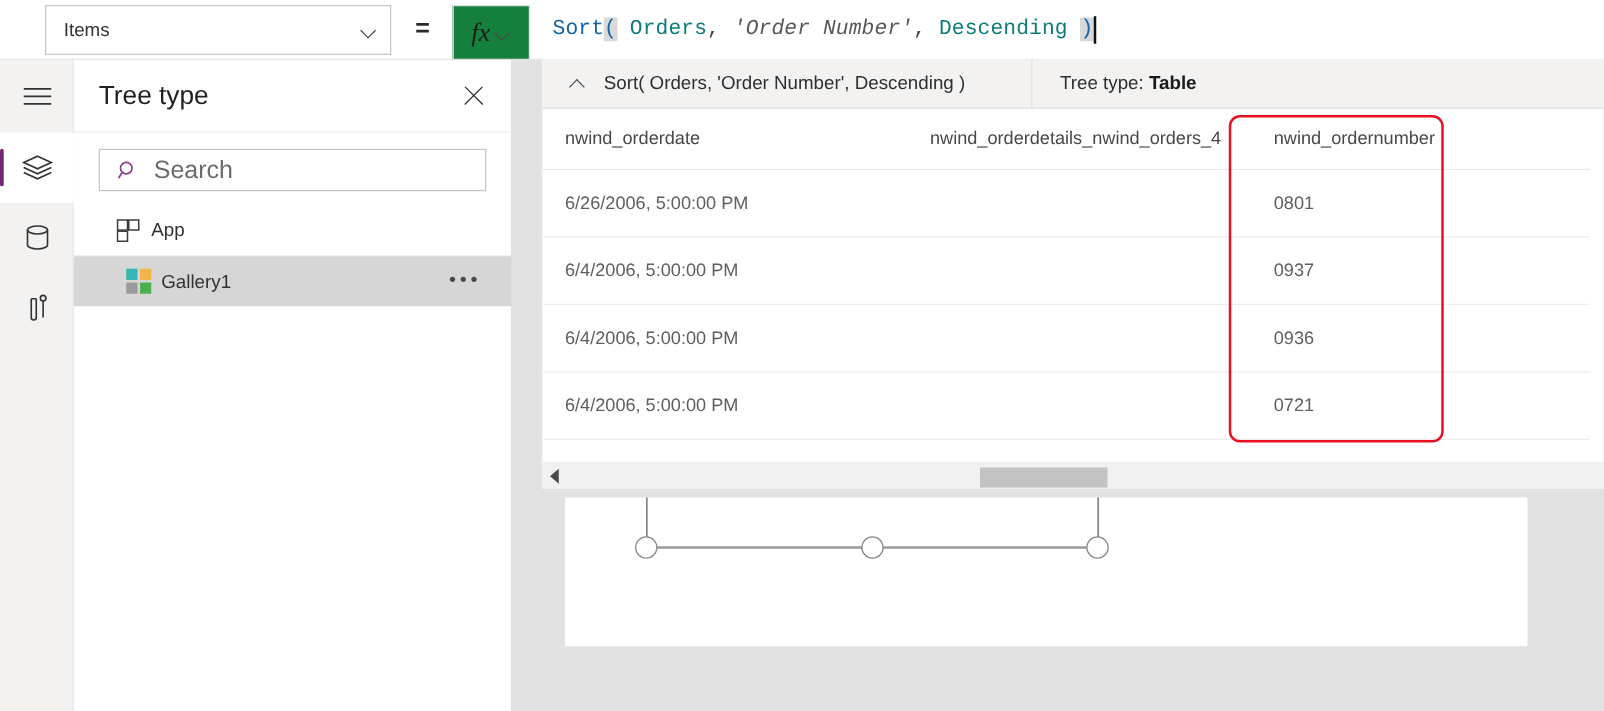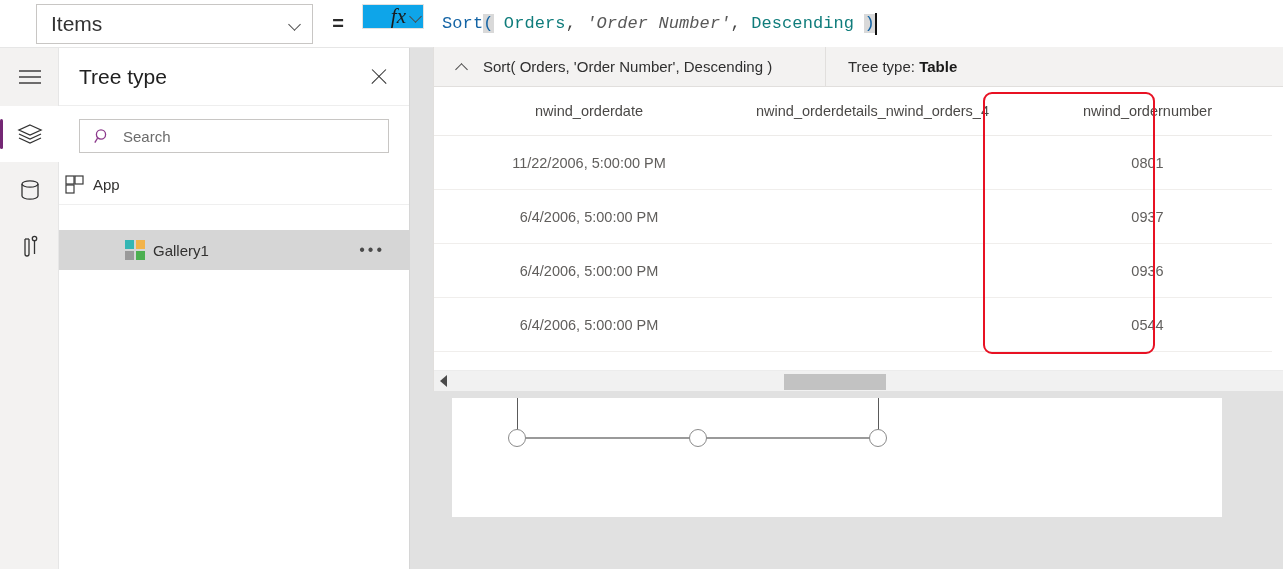--- a/index.html
+++ b/index.html
@@ -14,41 +14,41 @@
   
   .formula-row {
     position: absolute; left: 0; top: 0; width: 1283px; height: 48px;
     background: #ffffff;
     border-bottom: 1px solid #e6e6e6;
   }
   .prop-select {
     position: absolute; left: 36px; top: 4px; width: 277px; height: 40px;
     border: 1px solid #c8c6c4; background: #ffffff;
     display: flex; align-items: center; padding: 0 10px 0 14px;
-    font-size: 21px; color: #333333;
+    font-size: 15px; color: #333333;
   }
   .prop-select .label { flex: 1; }
   .chev {
     width: 13px; height: 13px; position: relative;
   }
   .chev::before {
     content: ""; position: absolute; left: 1px; top: 2px;
     width: 8px; height: 8px;
     border-right: 1.3px solid #4a4a4a; border-bottom: 1.3px solid #4a4a4a;
     transform: rotate(45deg);
   }
   .chev-up::before { transform: rotate(-135deg); top: 5px; }
   .equals {
     position: absolute; left: 327px; top: 12px; width: 22px;
     text-align: center; font-size: 20px; color: #2b2b2b; font-weight: 600;
   }
   .fx-btn {
-    position: absolute; left: 362px; top: 4px; width: 62px; height: 25px;
-    border: 1px solid #e3e1df; background: #0ea5e9;
-    display: flex; align-items: center; justify-content: flex-end; gap: 4px;
+    position: absolute; left: 362px; top: 4px; width: 62px; height: 44px;
+    border: 1px solid #e3e1df; background: #15803d;
+    display: flex; align-items: center; justify-content: center; gap: 4px;
   }
   .fx-glyph {
     font-family: "Liberation Serif", serif; font-style: italic;
     font-size: 21px; color: #1a1a1a;
   }
   .formula-input {
     position: absolute; left: 433px; top: 0px; right: 0; height: 47px;
     background: #ffffff;
     display: flex; align-items: center;
     padding-left: 9px;
@@ -98,37 +98,37 @@
     width: 20px; height: 1.4px; background: #2b2b2b;
   }
   .tv-close::before { transform: rotate(45deg); }
   .tv-close::after  { transform: rotate(-45deg); }
 
   .search-wrap { padding: 13px 20px 12px 20px; }
   .search-box {
     height: 34px; border: 1px solid #c8c6c4; background: #ffffff;
     display: flex; align-items: center; padding-left: 14px; gap: 12px;
   }
-  .search-ph { font-size: 15px; color: #6b6b6b; }
+  .search-ph { font-size: 20px; color: #6b6b6b; }
 
   .tree-row {
     height: 40px; display: flex; align-items: center;
-    font-size: 15px; color: #323130; padding-left: 6px; cursor: pointer;
+    font-size: 15px; color: #323130; padding-left: 34px; cursor: pointer;
   }
   .tree-row.app { border-bottom: 1px solid #efefef; }
   .tree-row.selected { background: #d6d6d6; }
   .tree-row .twisty {
     width: 20px; display: flex; align-items: center; justify-content: center;
   }
   .tree-row .ic { width: 28px; display: flex; align-items: center; }
   .tree-row .nm { flex: 1; }
   .ellipsis {
     margin-right: 24px; letter-spacing: 3px; color: #4a4a4a; font-size: 16px;
   }
-  .indent-1 { padding-left: 66px; margin-top: 25px; }
+  .indent-1 { padding-left: 42px; }
   .gal-icon {
     display: grid; grid-template-columns: 9px 9px; grid-template-rows: 9px 9px;
     gap: 2px;
   }
   .gal-icon i { display: block; }
 
   
   .results {
     position: absolute; left: 433px; top: 47px; width: 850px; height: 344px;
     background: #ffffff; border-left: 1px solid #e1dfdd;
@@ -138,21 +138,21 @@
     border-bottom: 1px solid #e1dfdd;
   }
   .res-formula {
     width: 392px; height: 40px; display: flex; align-items: center; gap: 14px;
     padding-left: 22px; border-right: 1px solid #e1dfdd;
     font-size: 15px; color: #2f2f2f;
   }
   .res-datatype { padding-left: 22px; font-size: 15px; color: #2f2f2f; }
   .res-datatype b { font-weight: 700; color: #1a1a1a; }
 
-  .table-scroll { position: relative; width: 838px; height: 282px; overflow: hidden; text-align: center; }
+  .table-scroll { position: relative; width: 838px; height: 282px; overflow: hidden; }
   .grid-row { display: flex; height: 54px; align-items: center; }
   .grid-head { height: 49px; border-bottom: 1px solid #edebe9; }
   .grid-row.data { border-bottom: 1px solid #f0eeec; }
   .cell { flex: none; font-size: 14.5px; color: #605e5c; padding-left: 18px; }
   .c1 { width: 292px; }
   .c2 { width: 275px; }
   .c3 { width: 275px; }
   .c4 { width: 200px; }
   .grid-head .cell { color: #4a4846; }
 
@@ -321,21 +321,21 @@
 
     <div class="table-scroll">
       <div class="grid-row grid-head">
         <span class="cell c1">nwind_orderdate</span>
         <span class="cell c2">nwind_orderdetails_nwind_orders_4</span>
         <span class="cell c3">nwind_ordernumber</span>
         <span class="cell c4">n</span>
       </div>
 
       <div class="grid-row data">
-        <span class="cell c1">11/22/2006, 5:00:00 PM</span>
+        <span class="cell c1">6/26/2006, 5:00:00 PM</span>
         <span class="cell c2"></span>
         <span class="cell c3">0801</span>
         <span class="cell c4"></span>
       </div>
 
       <div class="grid-row data">
         <span class="cell c1">6/4/2006, 5:00:00 PM</span>
         <span class="cell c2"></span>
         <span class="cell c3">0937</span>
         <span class="cell c4"></span>
@@ -344,21 +344,21 @@
       <div class="grid-row data">
         <span class="cell c1">6/4/2006, 5:00:00 PM</span>
         <span class="cell c2"></span>
         <span class="cell c3">0936</span>
         <span class="cell c4"></span>
       </div>
 
       <div class="grid-row data">
         <span class="cell c1">6/4/2006, 5:00:00 PM</span>
         <span class="cell c2"></span>
-        <span class="cell c3">0544</span>
+        <span class="cell c3">0721</span>
         <span class="cell c4"></span>
       </div>
 
       <div class="highlight-box"></div>
     </div>
 
     <div class="hscroll">
       <span class="hs-arrow">
         <span class="tri"></span>
       </span>

